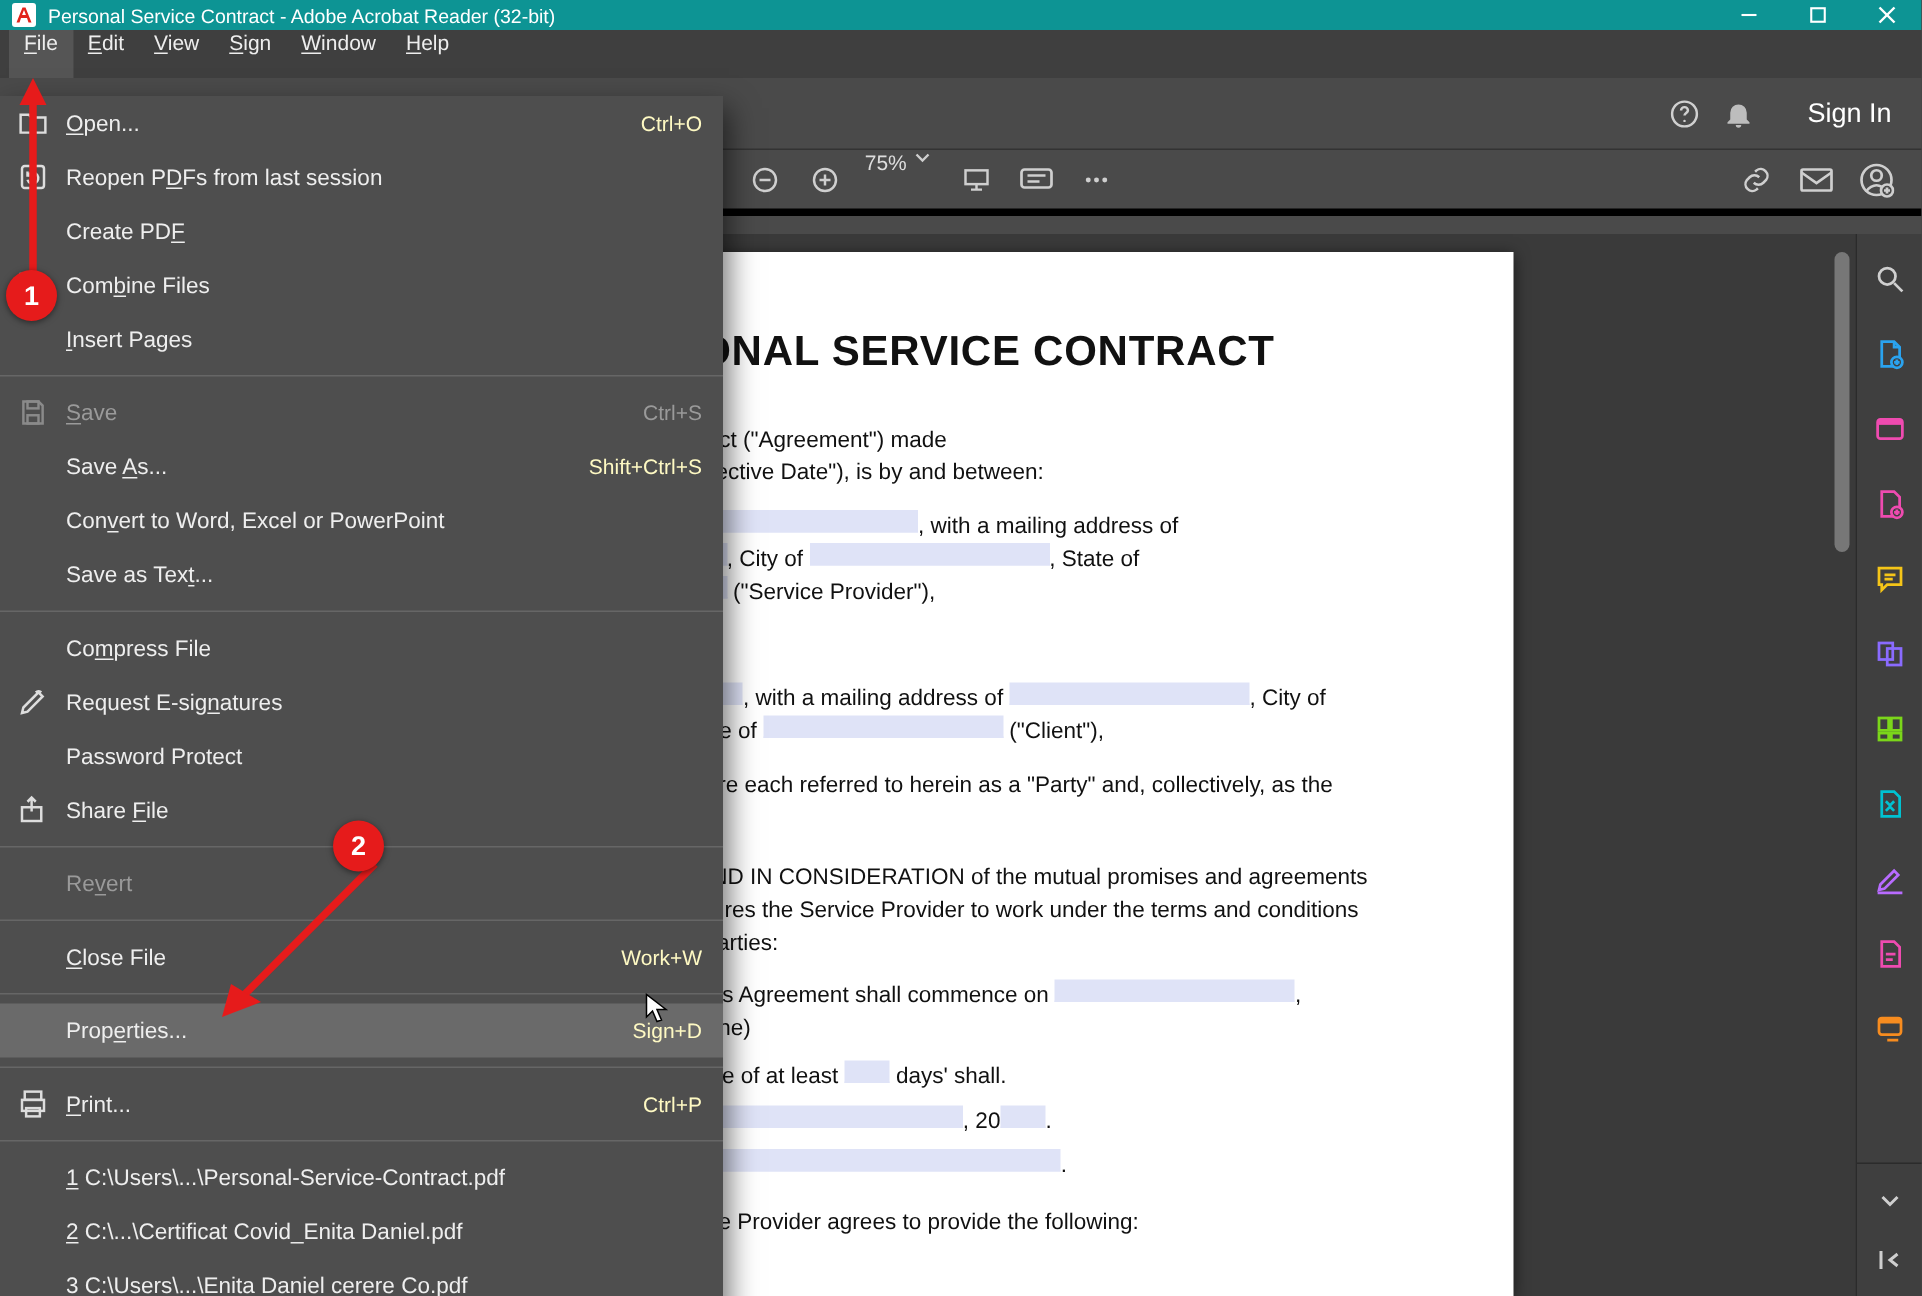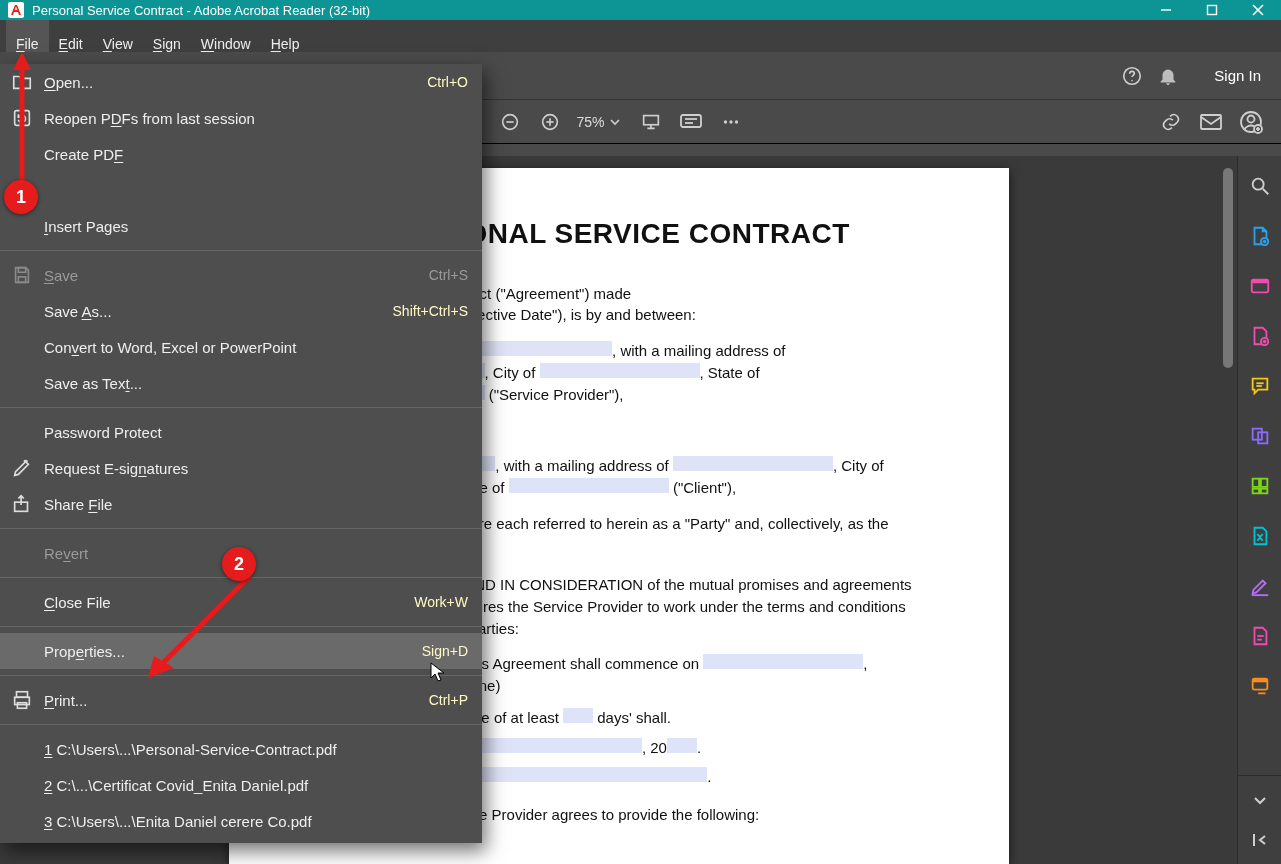--- a/index.html
+++ b/index.html
@@ -17,43 +17,43 @@
   .win-btn { width: 46px; height: 32px; display: flex; align-items: center; justify-content: center; color: #fff; }
   .win-btn svg { display:block; }
 
   
   .menubar {
     height: 32px; background: #3f3f3f; color: #eee;
     display: flex; align-items: stretch; padding-left: 6px;
     font-size: 14px;
   }
   .menubar .m {
-    padding: 0 10px; display: flex; align-items: flex-end; cursor: default;
+    padding: 0 10px; display: flex; align-items: flex-start; cursor: default;
   }
   .menubar .m.active { background: #555; }
   .menubar .m .ul { text-decoration: underline; text-underline-offset: 2px; }
 
   
   .toprow {
     height: 48px; background: #4a4a4a; color: #eee;
     display: flex; align-items: center; padding: 0 12px;
     border-bottom: 1px solid #333;
   }
   .toprow .spacer { flex: 1; }
   .iconbtn {
     width: 36px; height: 36px; display: flex; align-items: center; justify-content: center;
     color: #d0d0d0;
   }
-  .signin { font-size: 15px; color: #fff; margin-left: 28px; margin-right: 8px; }
+  .signin { font-size: 18px; color: #fff; margin-left: 28px; margin-right: 8px; }
 
   
   .toolbar {
     height: 44px; background: #4a4a4a; color: #ddd;
-    display: flex; align-items: center; padding: 0 10px;
-    border-bottom: 1px solid #000000;
+    display: flex; padding: 0 10px;
+    border-bottom: 5px solid #000000;
   }
   .toolbar .spacer { flex: 1; }
   .tbtn {
     width: 40px; height: 40px; display:flex; align-items:center; justify-content:center;
     color:#d0d0d0;
   }
   .zoom-label { font-size: 14px; color:#ddd; padding: 0 2px 0 6px; }
   .zoom-caret { width:16px; display:flex; justify-content:center; color:#bbb; margin-right:8px;}
   .pointer-active { color:#3aa0ff; }
 
@@ -437,20 +437,21 @@
       <span class="dd-ico"></span>
       <span class="dd-label">Create PD<span class="ul">F</span></span>
     </div>
     <div class="dd-item">
       <span class="dd-ico">
         <svg width="22" height="22" viewBox="0 0 24 24" fill="none" stroke="#ddd" stroke-width="1.8">
           <rect x="3" y="4" width="10" height="12"></rect>
           <rect x="9" y="8" width="10" height="12"></rect>
         </svg>
       </span>
+      <span class="dd-label">Com<span class="ul">b</span>ine Files</span>
     </div>
     <div class="dd-item">
       <span class="dd-ico"></span>
       <span class="dd-label"><span class="ul">I</span>nsert Pages</span>
     </div>
     <div class="dd-sep"></div>
     <div class="dd-item disabled">
       <span class="dd-ico">
         <svg width="22" height="22" viewBox="0 0 24 24" fill="none" stroke="currentColor" stroke-width="1.8">
           <path d="M5 4h11l3 3v13H5z"></path>
@@ -470,30 +471,34 @@
       <span class="dd-ico"></span>
       <span class="dd-label">Con<span class="ul">v</span>ert to Word, Excel or PowerPoint</span>
     </div>
     <div class="dd-item">
       <span class="dd-ico"></span>
       <span class="dd-label">Save as Tex<span class="ul">t</span>...</span>
     </div>
     <div class="dd-sep"></div>
     <div class="dd-item">
       <span class="dd-ico"></span>
-      <span class="dd-label">Password Protect</span>
+      <span class="dd-label">Co<span class="ul">m</span>press File</span>
     </div>
     <div class="dd-item">
       <span class="dd-ico">
         <svg width="22" height="22" viewBox="0 0 24 24" fill="none" stroke="#ddd" stroke-width="1.8">
           <path d="M4 20l4-1L19 8l-3-3L5 16z"></path>
           <path d="M14 5c2-2 4 0 4 0"></path>
         </svg>
       </span>
       <span class="dd-label">Request E-sig<span class="ul">n</span>atures</span>
+    </div>
+    <div class="dd-item">
+      <span class="dd-ico"></span>
+      <span class="dd-label">Password Protect</span>
     </div>
     <div class="dd-item">
       <span class="dd-ico">
         <svg width="22" height="22" viewBox="0 0 24 24" fill="none" stroke="#ddd" stroke-width="1.8">
           <rect x="4" y="10" width="14" height="10"></rect>
           <path d="M11 13V3M8 6l3-3 3 3"></path>
         </svg>
       </span>
       <span class="dd-label">Share <span class="ul">F</span>ile</span>
     </div>

